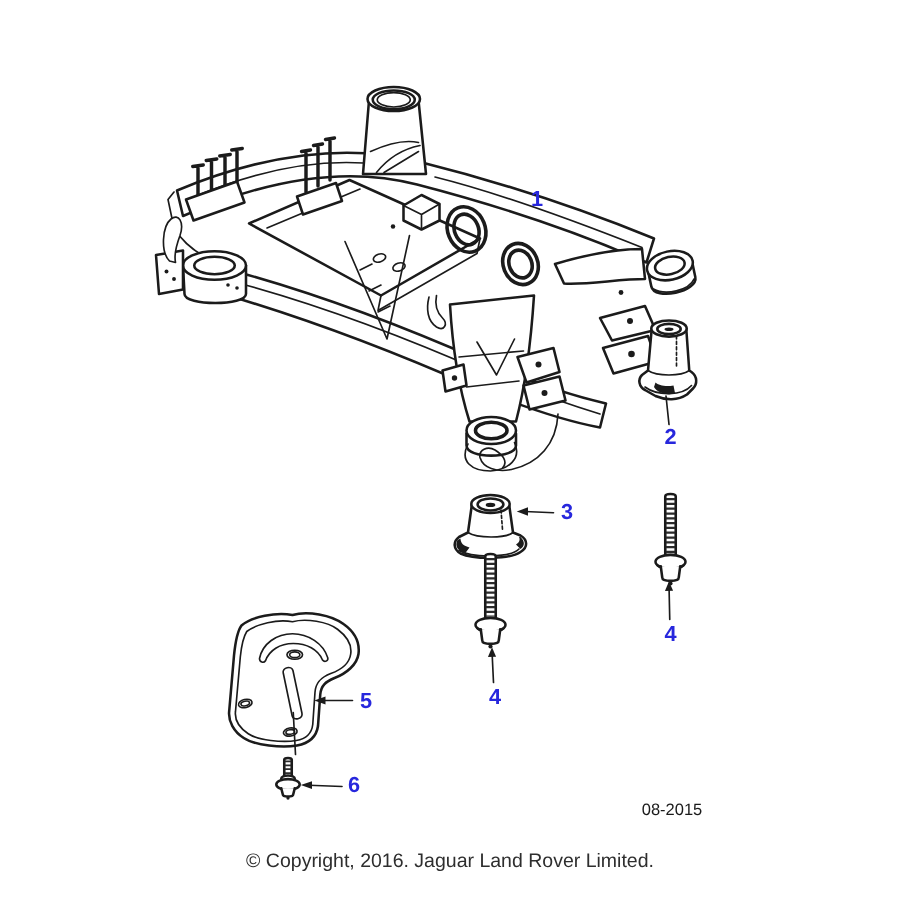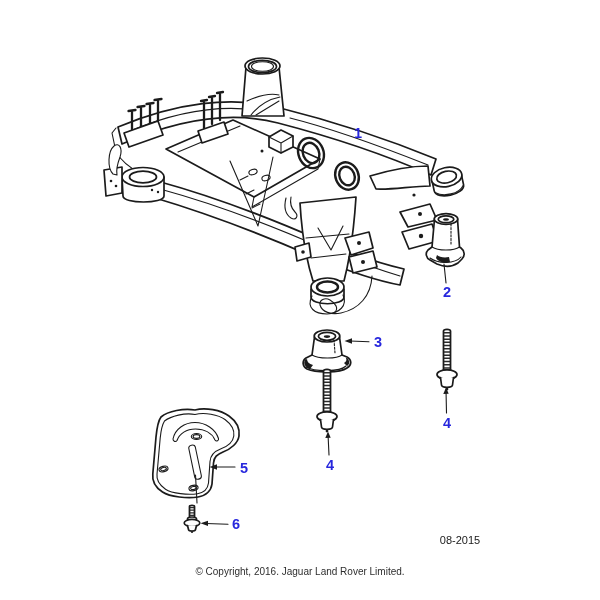--- a/index.html
+++ b/index.html
@@ -12,24 +12,24 @@
   svg .fw{fill:#ffffff;}
   svg .fd{fill:#1b1b1b;stroke:none;}
   svg .thin{stroke-width:1.1;}
   svg .thick{stroke-width:2.4;}
   svg .pin{stroke-width:2.3;}
   svg .thread{stroke:#2b2b2b;stroke-width:6.4;stroke-linecap:butt;fill:none;}
   svg .thread-s{stroke:#2b2b2b;stroke-width:4.4;stroke-linecap:butt;fill:none;}
   svg .leader{stroke-width:1.1;}
   .callout{position:absolute;width:18px;text-align:center;font-weight:bold;
            font-size:14.5px;color:#2727dd;}
-  .codes{position:absolute;left:400px;top:534px;width:120px;text-align:center;
+  .codes{position:absolute;left:388px;top:534px;width:120px;text-align:center;
          font-size:11px;line-height:12.5px;color:#1a1a1a;}
   .copyright{position:absolute;left:0;top:566px;width:600px;text-align:center;
-         font-size:10px;color:#2e2e2e;}
+         font-size:13px;color:#2e2e2e;}
 </style>
 </head>
 <body>
 
 <div id="stage">
 
   <svg width="600" height="600" viewBox="0 0 600 600">
 
     <g>
 

